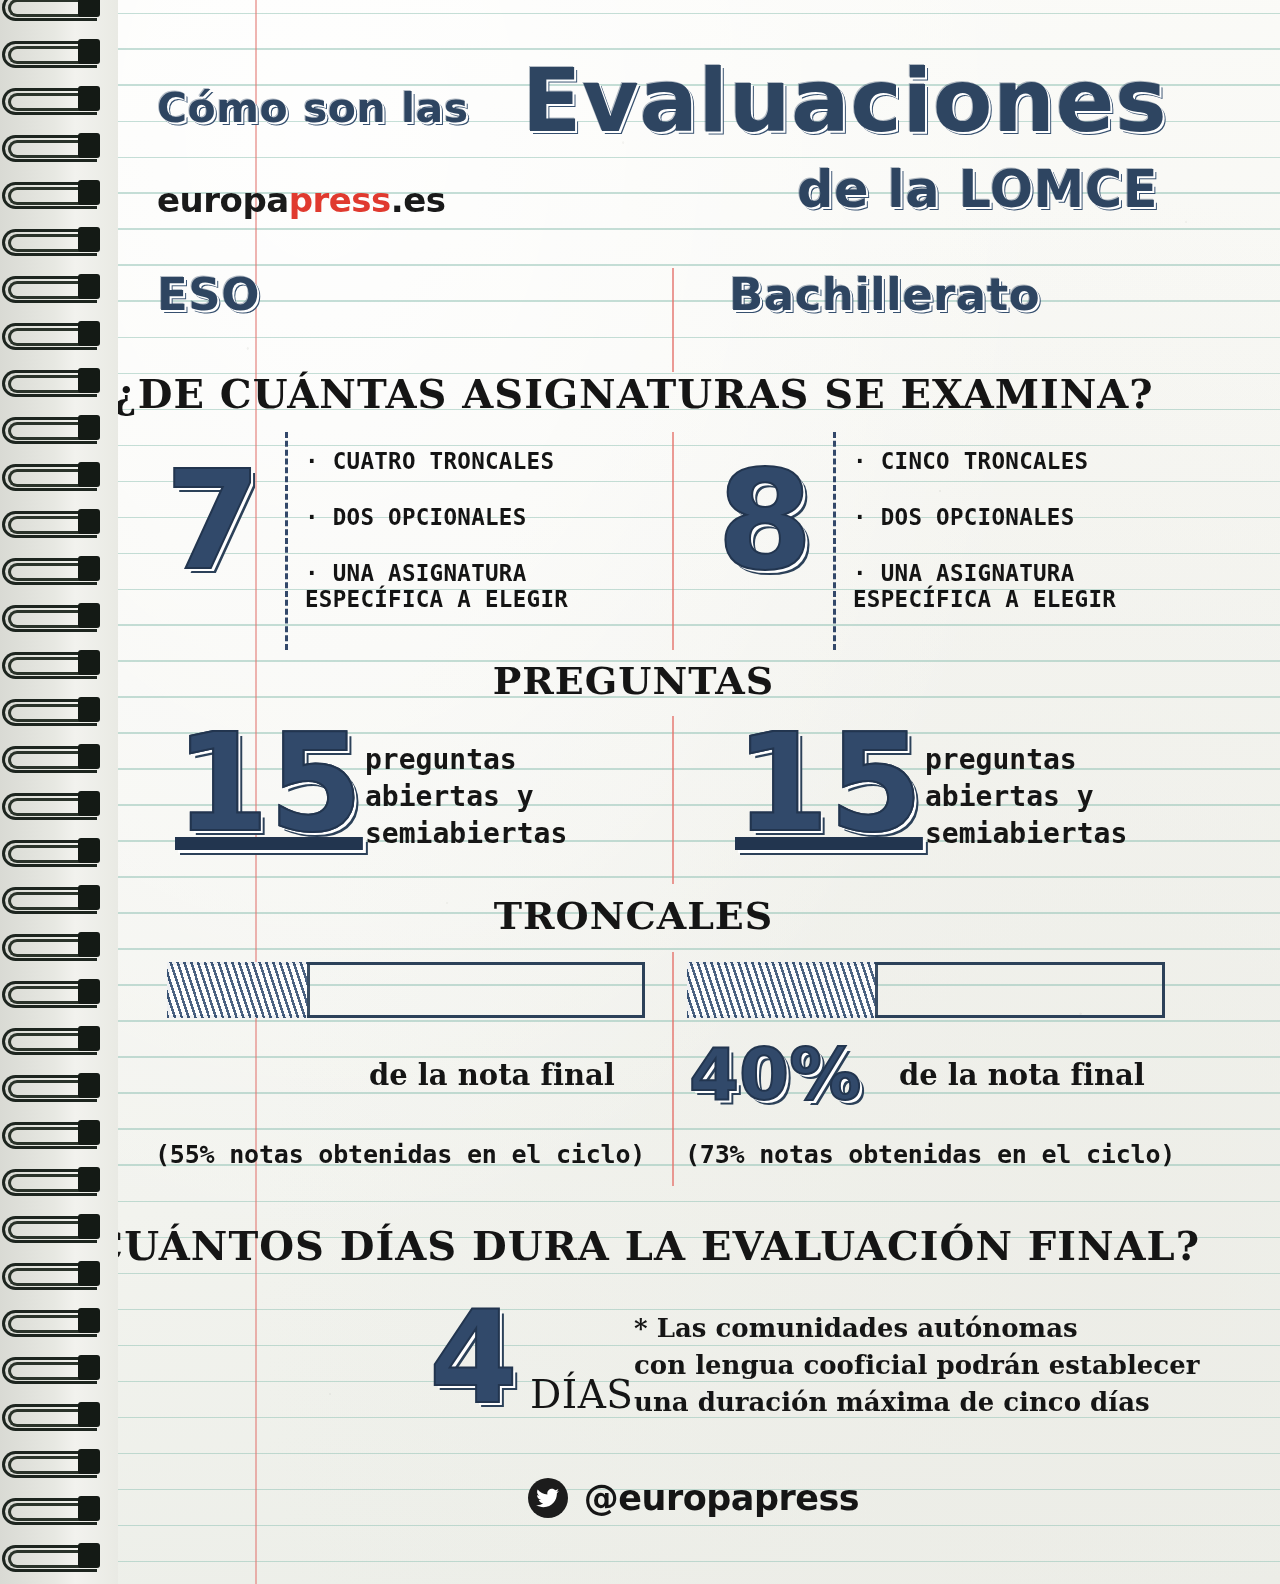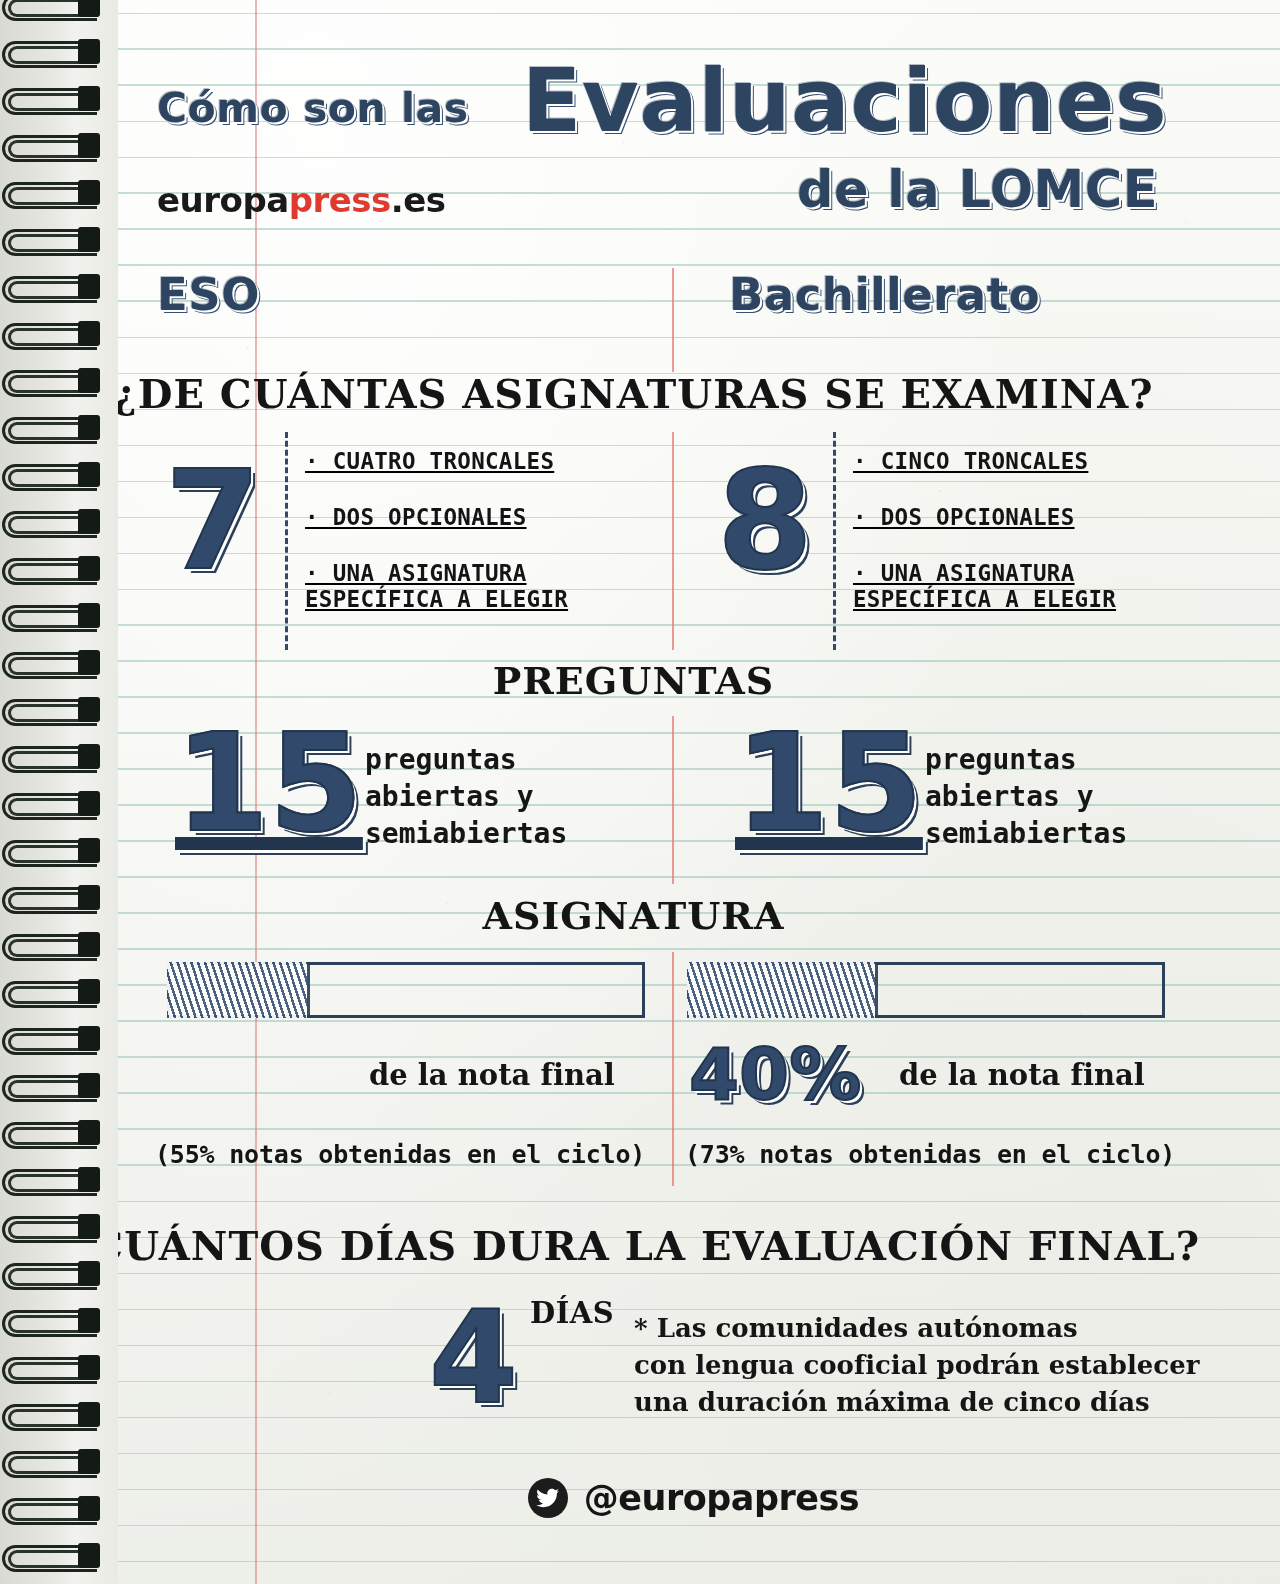--- a/index.html
+++ b/index.html
@@ -144,21 +144,21 @@
   .sec-q2{left:-60px;top:1222px;font-size:40px;}
 
   
   .numblk{position:absolute;}
   .bignum{
     font-size:138px;line-height:1;
   }
   .vdash{
     position:absolute;width:0;border-left:3px dashed #33486a;
   }
-  .bullets{position:absolute;text-decoration:underline;}
+  .bullets{position:absolute;}
   .bullets li{
     list-style:none;
     font-family:"DejaVu Sans Mono","DejaVu Sans",monospace;
     font-weight:bold;font-size:22.5px;color:#141414;
     letter-spacing:.3px;line-height:1.16;margin-bottom:30px;
     white-space:pre-line;
   }
   .bullets ul{margin:0;padding:0;}
 
   
@@ -200,23 +200,23 @@
   }
   .cyc{
     position:absolute;
     font-family:"DejaVu Sans Mono","DejaVu Sans",monospace;
     font-weight:bold;font-size:25px;color:#141414;letter-spacing:-.2px;
   }
 
   
   .dias-num{position:absolute;left:322px;top:1294px;font-size:128px;line-height:1;}
   .dias-lbl{
-    position:absolute;left:423px;top:1296px;
-    font-family:"DejaVu Serif",serif;font-weight:bold;
-    font-size:29px;color:#151515;letter-spacing:.5px;
+    position:absolute;left:423px;top:1372px;
+    font-family:"DejaVu Serif",serif;font-weight:normal;
+    font-size:39px;color:#151515;letter-spacing:.5px;
   }
   .note{
     position:absolute;left:527px;top:1310px;
     font-family:"DejaVu Serif",serif;font-weight:bold;
     font-size:26px;color:#151515;line-height:1.42;white-space:pre-line;
   }
 
   
   .footer{
     position:absolute;left:0;top:1478px;width:1173px;
@@ -469,21 +469,21 @@
 semiabiertas</div>
       </div>
 
       <div>
         <div class="hollow q-num" style="left:628px;top:716px;">15</div>
         <div class="q-txt" style="left:818px;top:742px;white-space:pre-line;">preguntas
 abiertas y
 semiabiertas</div>
       </div>
 
-      <div class="sec-h sec-res">ASIGNATURA</div>
+      <div class="sec-h sec-res">TRONCALES</div>
 
       <div class="barwrap" style="left:60px;top:962px;width:478px;">
         <div class="bar"></div>
         <div class="fill" id="fill-eso" style="width: 30%;"></div>
       </div>
       <div class="pct-txt" style="left:262px;top:1058px;">de la nota final</div>
       <div class="cyc" style="left:48px;top:1140px;">(55% notas obtenidas en el ciclo)</div>
 
       <div class="barwrap" style="left:580px;top:962px;width:478px;">
         <div class="bar"></div>

